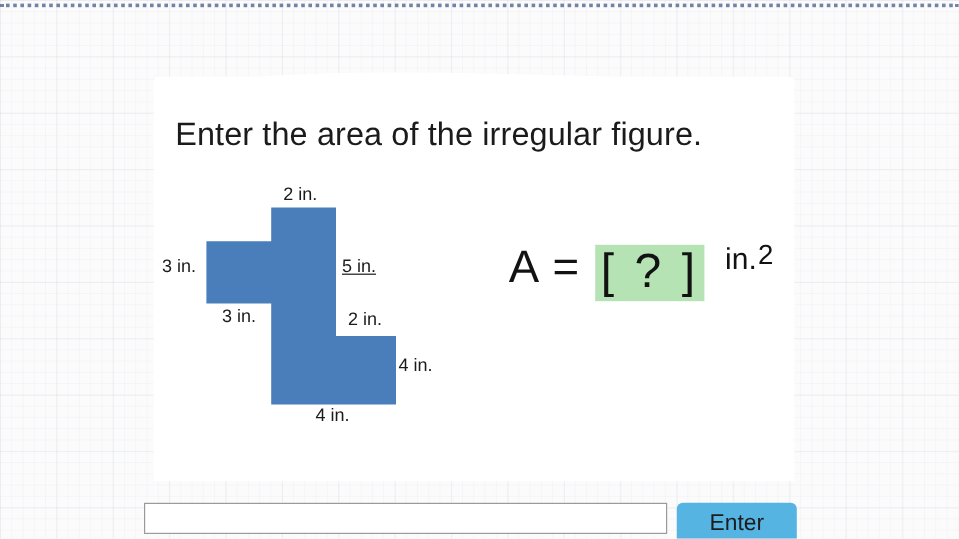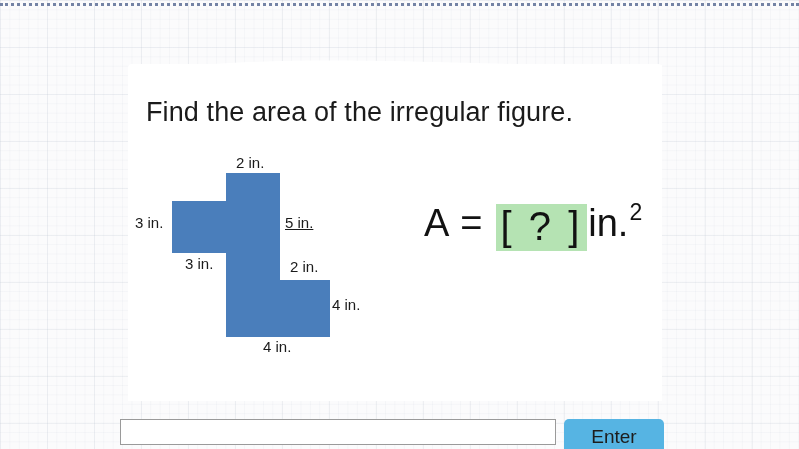--- a/index.html
+++ b/index.html
@@ -107,21 +107,21 @@
   #answer-A { font-size: 38px; }
   #answer-eq { font-size: 38px; margin-left: 11px; }
   #answer-box {
     margin-left: 13px;
     background: #b5e3b3;
     padding: 2px 5px 5px 5px;
     font-size: 40px;
     line-height: 1;
     letter-spacing: 3px;
   }
-  #answer-unit { font-size: 38px; margin-left: 1px; }
+  #answer-unit { font-size: 25px; margin-left: 17px; }
   #answer-exp {
     font-size: 23px;
     margin-left: 1px;
     position: relative;
     top: -3px;
   }
 
   
   #answer-bar {
     position: absolute;
@@ -169,21 +169,21 @@
   <div id="top-dotted-rule"></div>
 
   <div id="card-wave">
     <svg width="534" height="16" viewBox="0 0 534 16" xmlns="http://www.w3.org/2000/svg">
       <path d="M0,14 C70,5 150,1 260,3 C370,5 450,9 534,7 L534,16 L0,16 Z" fill="#ffffff"></path>
     </svg>
   </div>
 
   <div id="card"></div>
 
-  <div id="question-title">Find the area of the irregular figure.</div>
+  <div id="question-title">Enter the area of the irregular figure.</div>
 
   <div id="figure-area">
     <svg id="figure-svg" width="250" height="215" viewBox="0 0 250 215" xmlns="http://www.w3.org/2000/svg">
       <polygon id="figure-polygon" points="96,23 150,23 150,130 200,130 200,187 96,187 96,103 42,103 42,51 96,51" fill="#4a7ebb"></polygon>
     </svg>
 
     <div class="dim-label" style="left:106px; top:4px;">2 in.</div>
     <div class="dim-label" style="left:5px; top:64px;">3 in.</div>
     <div class="dim-label" style="left:155px; top:64px;text-decoration:underline;">5 in.</div>
     <div class="dim-label" style="left:55px; top:105px;">3 in.</div>

